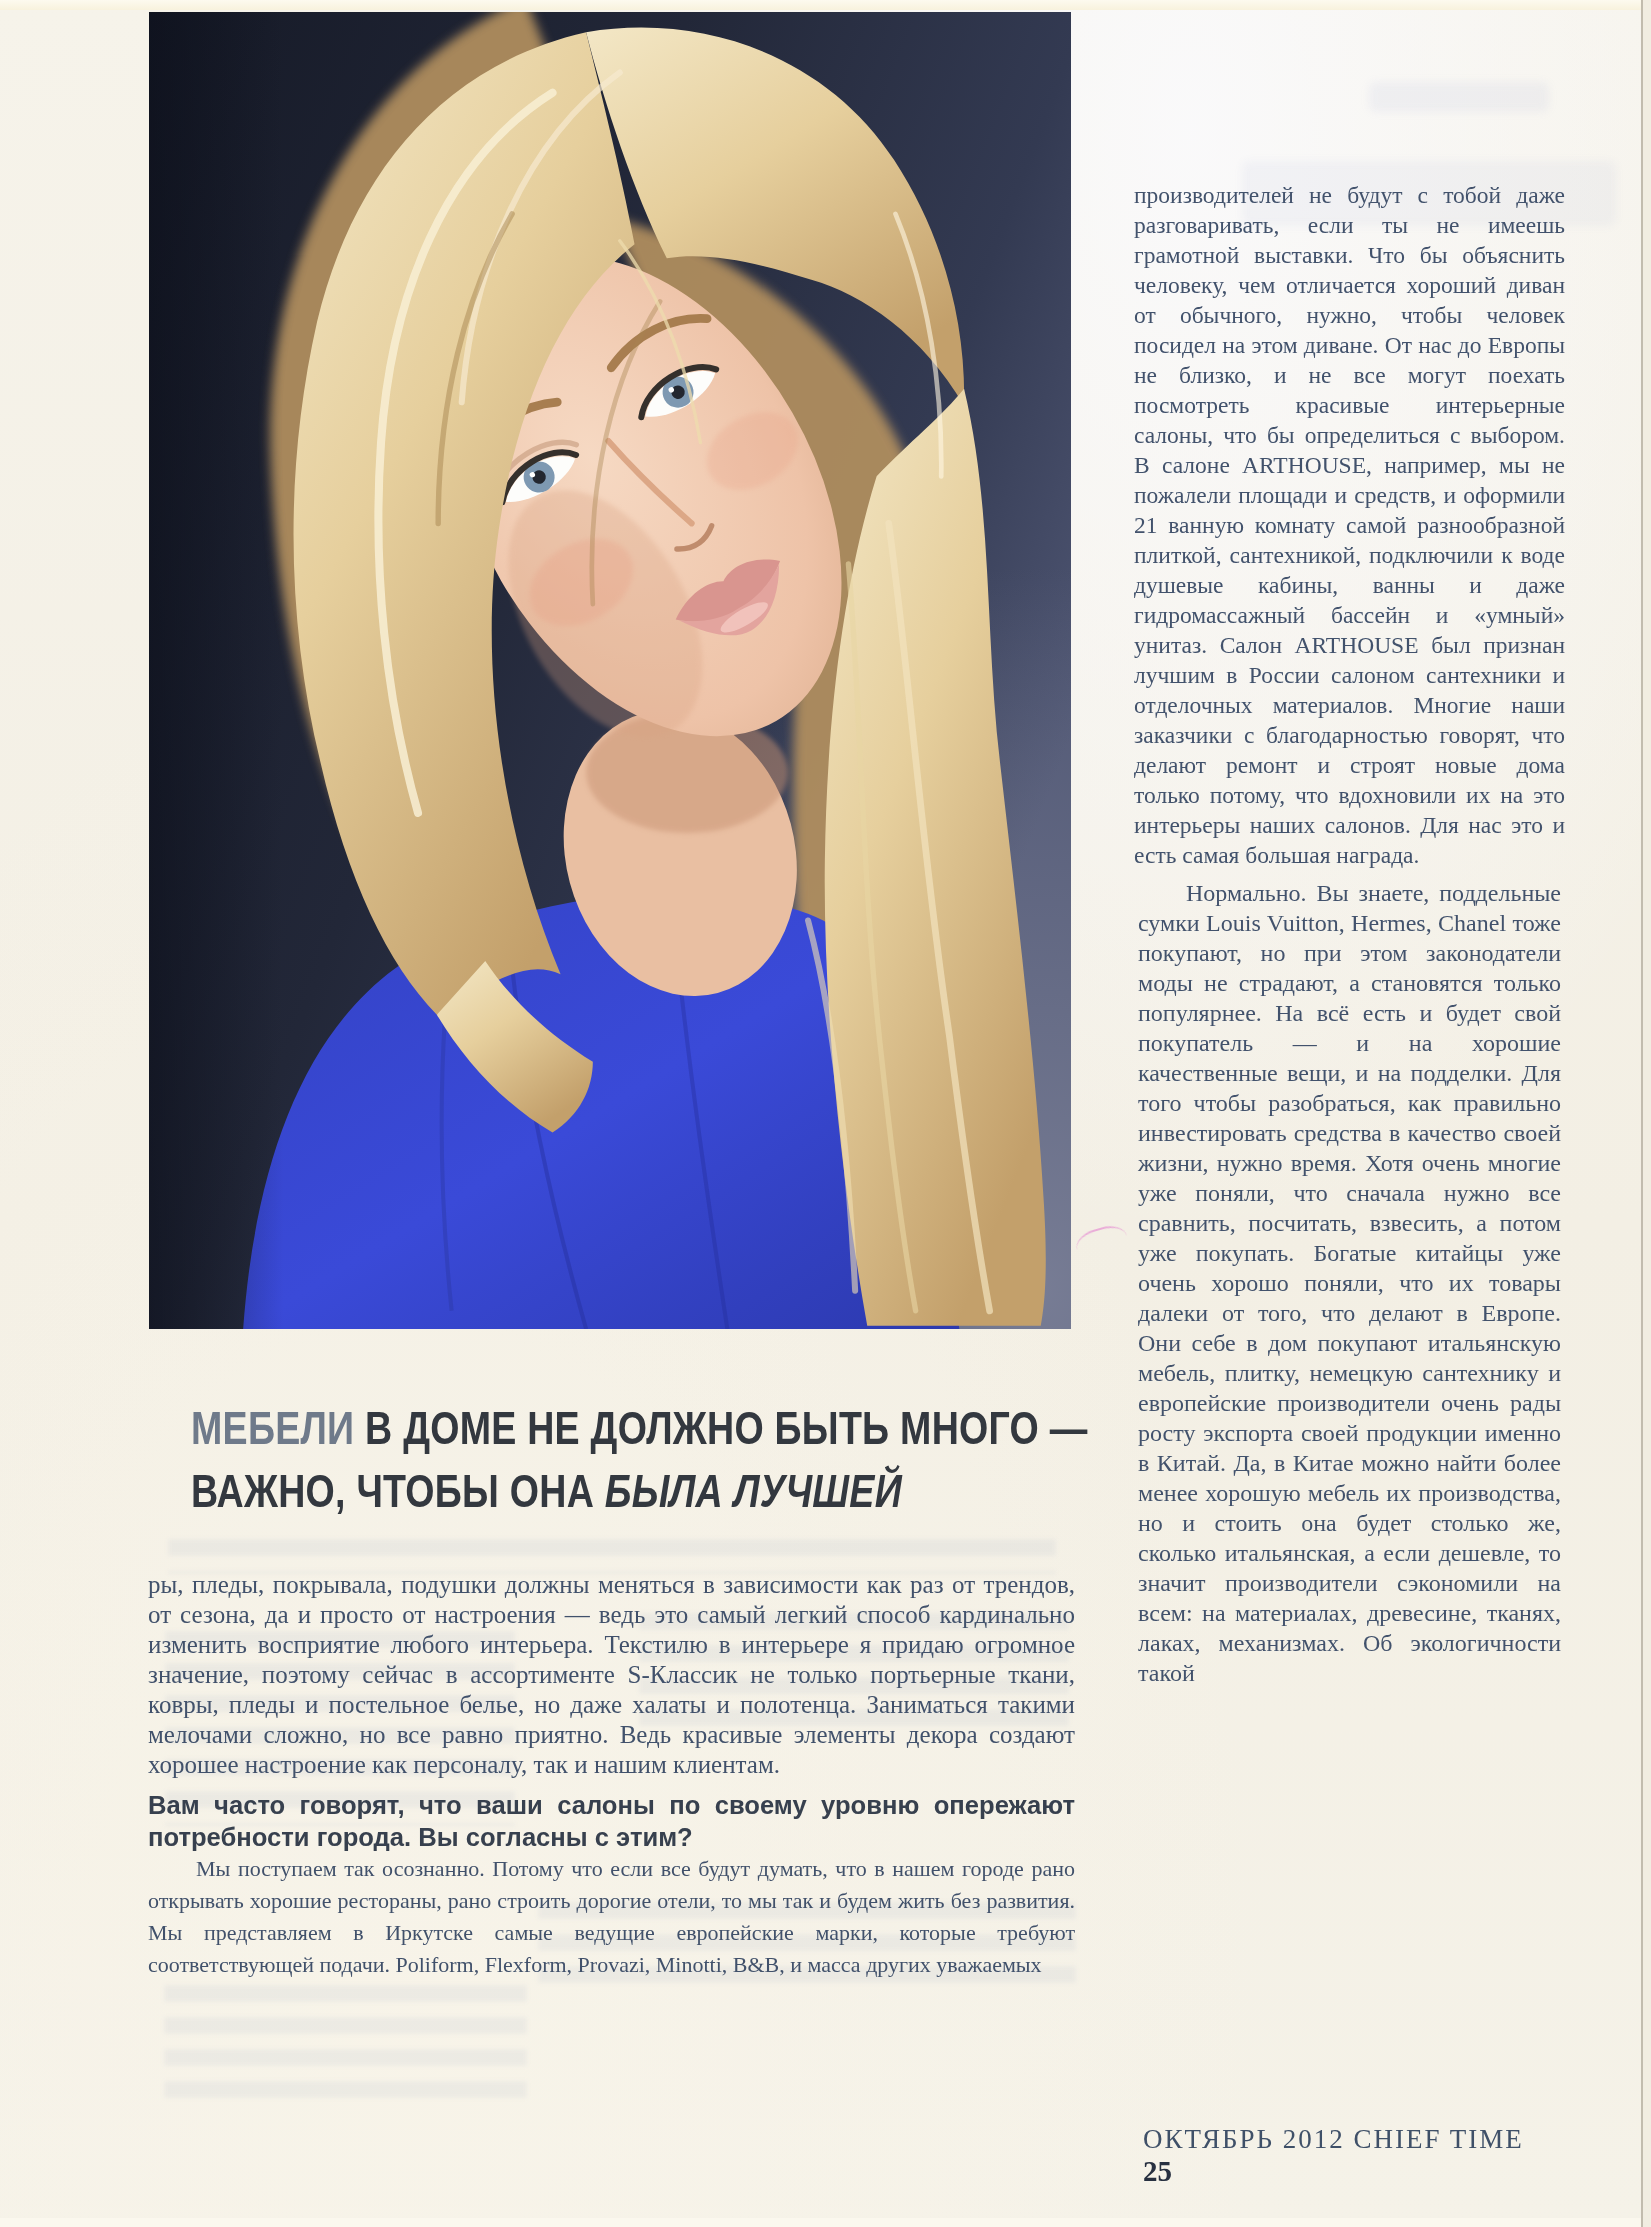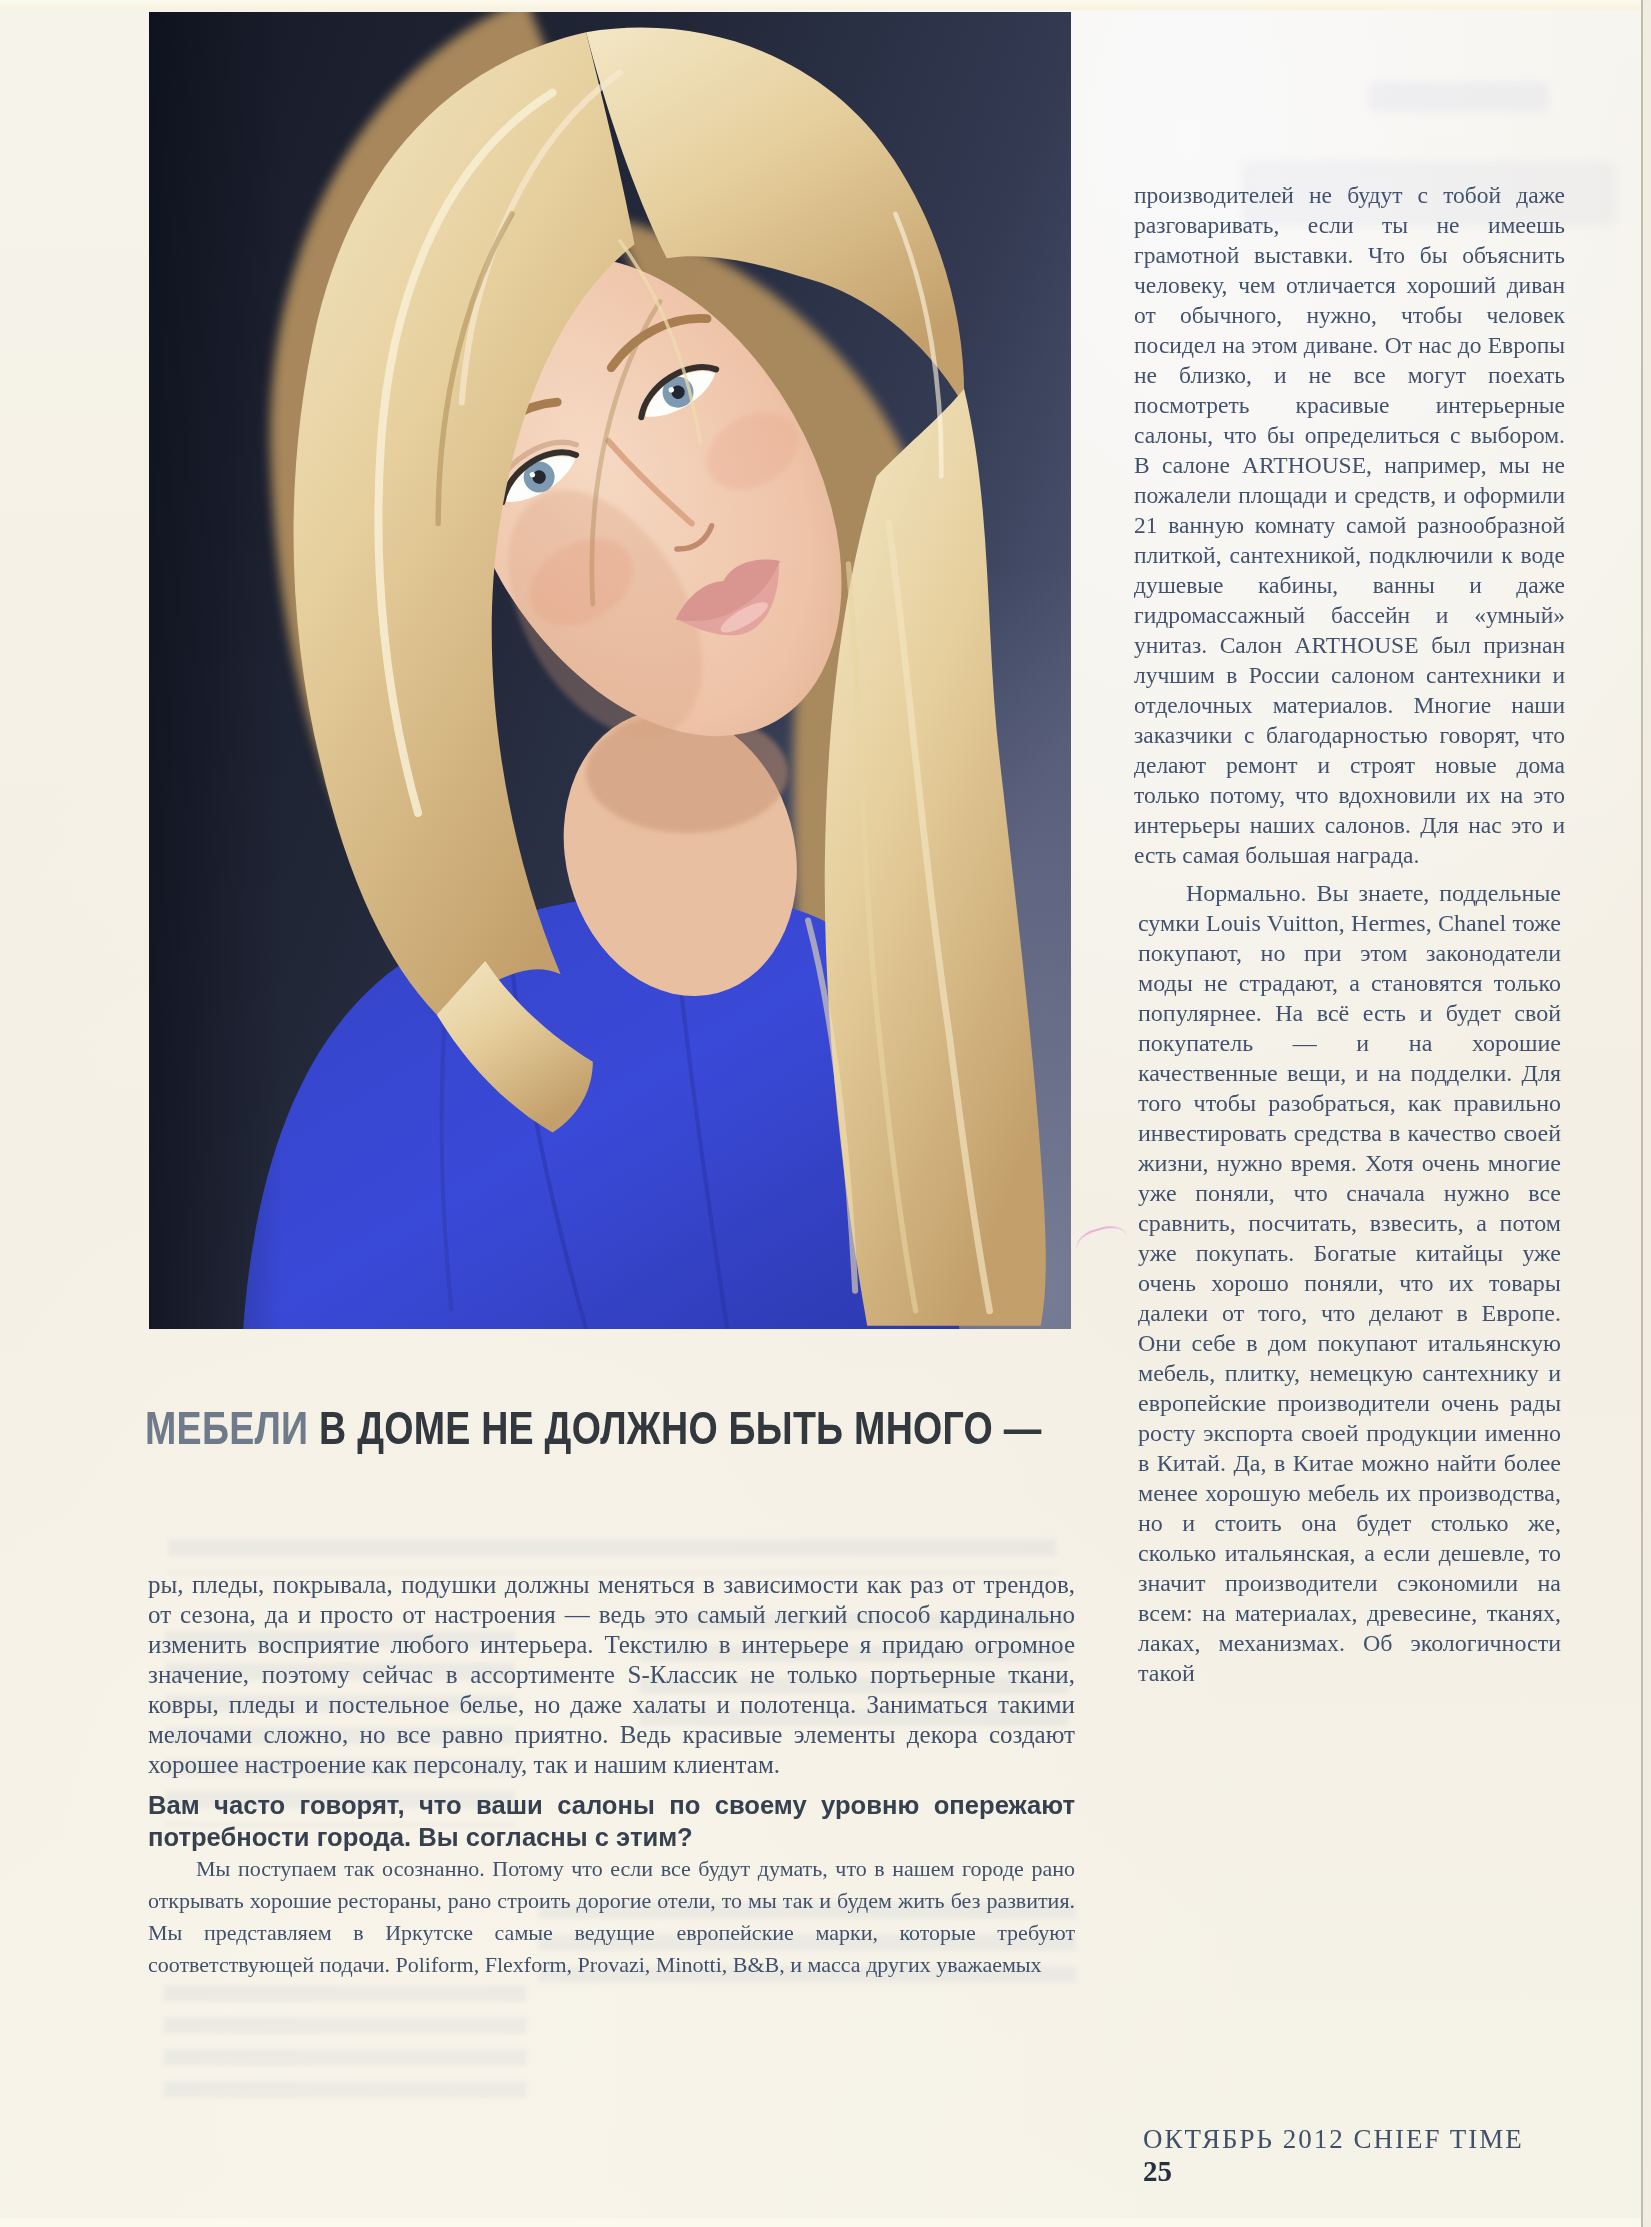--- a/index.html
+++ b/index.html
@@ -27,21 +27,21 @@
   
   .photo{position:absolute;left:149px;top:12px;width:922px;height:1317px;}
   .photo svg{display:block;width:100%;height:100%;}
   
   .right-col{position:absolute;left:1130px;top:176px;width:439px;color:#42526c;}
   .rc-p{margin:4px;font-size:23.5px;line-height:30px;text-align:justify;font-family:Liberation Serif, serif;}
   .rc-q{margin:67px 0 27px;font-family:"Liberation Sans",sans-serif;font-weight:bold;font-size:24px;line-height:32px;color:#344156;text-align:justify;}
   .rc-a{margin:8px;font-size:24px;line-height:30px;text-align:justify;text-indent:48px;}
   
   .headline{position:absolute;left:145px;top:1396px;width:942px;}
-  .hl-line{display:block;height:63px;white-space:pre;}
+  .hl-line{display:block;height:63px;white-space:pre;margin-left:46px;}
   .hl-scale{display:inline-block;transform:scaleX(.8);transform-origin:0 0;white-space:pre;
             font-family:"Liberation Sans",sans-serif;font-weight:bold;font-size:47px;line-height:63px;
             letter-spacing:0.3px;color:#33383f;}
   .hl-accent{color:#6f7a8a;}
   .hl-italic{font-style:italic;}
   
   .left-col{position:absolute;left:148px;top:1570px;width:927px;color:#41516b;}
   .lc-p{margin:0;font-size:25px;line-height:30px;text-align:justify;}
   .lc-q{margin:9px 0 0;font-family:"Liberation Sans",sans-serif;font-weight:bold;font-size:25.6px;line-height:32px;color:#37404e;text-align:justify;}
   .lc-a{margin:0;font-size:22px;line-height:32px;text-align:justify;text-indent:48px;}
@@ -176,20 +176,21 @@
     </svg>
   </div>
 
   <div class="right-col">
     <p class="rc-p">производителей не будут с тобой даже разговаривать, если ты не имеешь грамотной выставки. Что бы объяснить человеку, чем отличается хороший диван от обычного, нужно, чтобы человек посидел на этом диване. От нас до Европы не близко, и не все могут поехать посмотреть красивые интерьерные салоны, что бы определиться с выбором. В салоне ARTHOUSE, например, мы не пожалели площади и средств, и оформили 21 ванную комнату самой разнообразной плиткой, сантехникой, подключили к воде душевые кабины, ванны и даже гидромассажный бассейн и «умный» унитаз. Салон ARTHOUSE был признан лучшим в России салоном сантехники и отделочных материалов. Многие наши заказчики с благодарностью говорят, что делают ремонт и строят новые дома только потому, что вдохновили их на это интерьеры наших салонов. Для нас это и есть самая большая награда.</p>
     <p class="rc-a">Нормально. Вы знаете, поддельные сумки Louis Vuitton, Hermes, Chanel тоже покупают, но при этом законодатели моды не страдают, а становятся только популярнее. На всё есть и будет свой покупатель — и на хорошие качественные вещи, и на подделки. Для того чтобы разобраться, как правильно инвестировать средства в качество своей жизни, нужно время. Хотя очень многие уже поняли, что сначала нужно все сравнить, посчитать, взвесить, а потом уже покупать. Богатые китайцы уже очень хорошо поняли, что их товары далеки от того, что делают в Европе. Они себе в дом покупают итальянскую мебель, плитку, немецкую сантехнику и европейские производители очень рады росту экспорта своей продукции именно в Китай. Да, в Китае можно найти более менее хорошую мебель их производства, но и стоить она будет столько же, сколько итальянская, а если дешевле, то значит производители сэкономили на всем: на материалах, древесине, тканях, лаках, механизмах. Об экологичности такой</p>
   </div>
 
   <div class="headline">
     <span class="hl-line"><span class="hl-scale"><span class="hl-accent">МЕБЕЛИ</span><span> В ДОМЕ НЕ ДОЛЖНО БЫТЬ МНОГО —</span></span></span>
+    <span class="hl-line"><span class="hl-scale"><span>ВАЖНО, ЧТОБЫ ОНА </span><span class="hl-italic">БЫЛА ЛУЧШЕЙ</span></span></span>
   </div>
 
   <div class="left-col">
     <p class="lc-p">ры, пледы, покрывала, подушки должны меняться в зависимости как раз от трендов, от сезона, да и просто от настроения — ведь это самый легкий способ кардинально изменить восприятие любого интерьера. Текстилю в интерьере я придаю огромное значение, поэтому сейчас в ассортименте S-Классик не только портьерные ткани, ковры, пледы и постельное белье, но даже халаты и полотенца. Заниматься такими мелочами сложно, но все равно приятно. Ведь красивые элементы декора создают хорошее настроение как персоналу, так и нашим клиентам.</p>
     <p class="lc-q">Вам часто говорят, что ваши салоны по своему уровню опережают потребности города. Вы согласны с этим?</p>
     <p class="lc-a">Мы поступаем так осознанно. Потому что если все будут думать, что в нашем городе рано открывать хорошие рестораны, рано строить дорогие отели, то мы так и будем жить без развития. Мы представляем в Иркутске самые ведущие европейские марки, которые требуют соответствующей подачи. Poliform, Flexform, Provazi, Minotti, B&amp;B, и масса других уважаемых</p>
   </div>
 
   <div class="footer">
     <span class="footer-issue">ОКТЯБРЬ 2012 CHIEF TIME</span>

